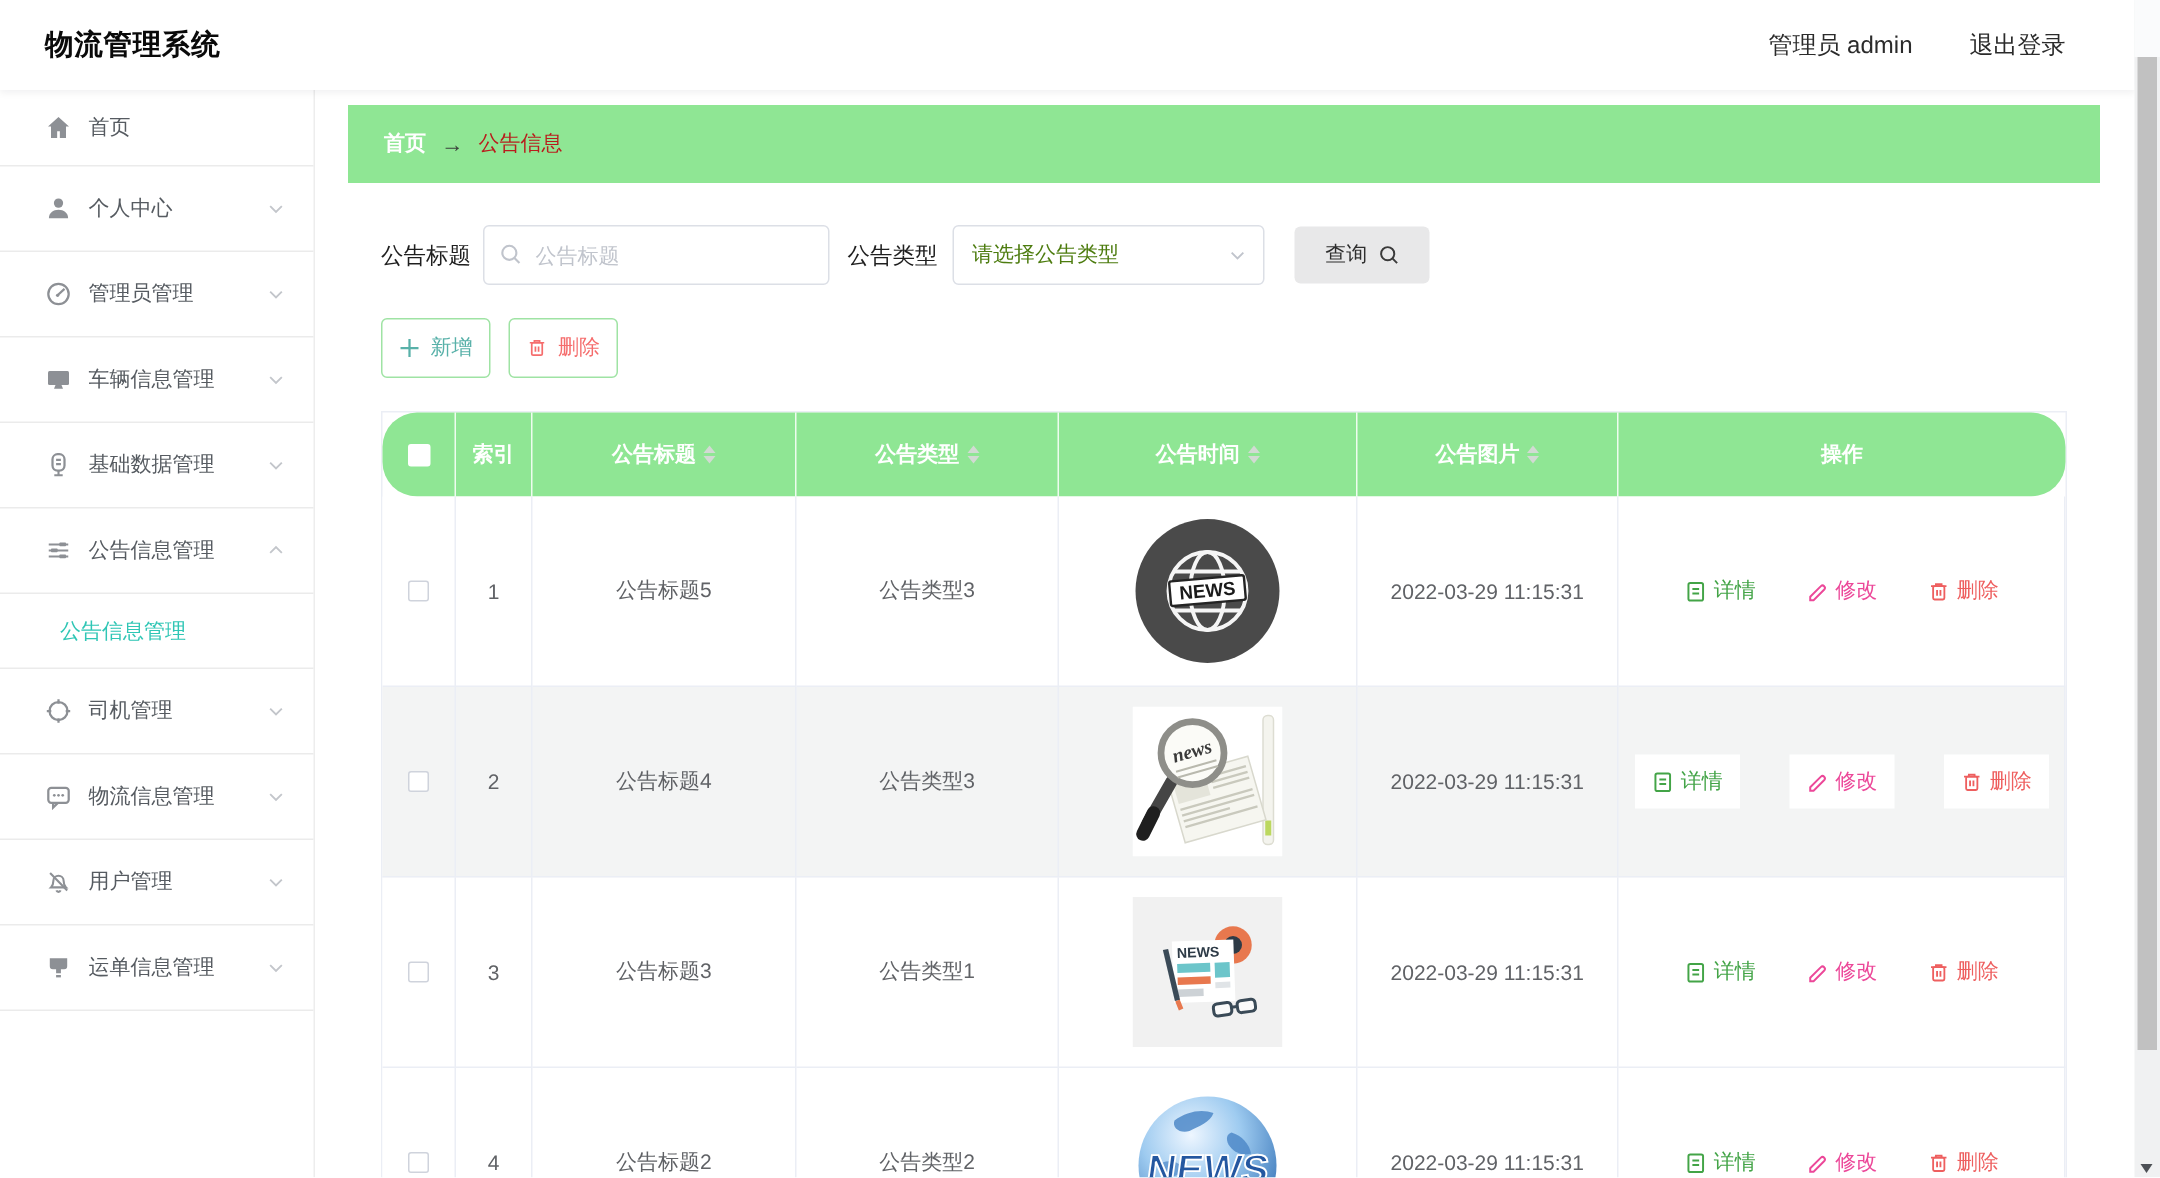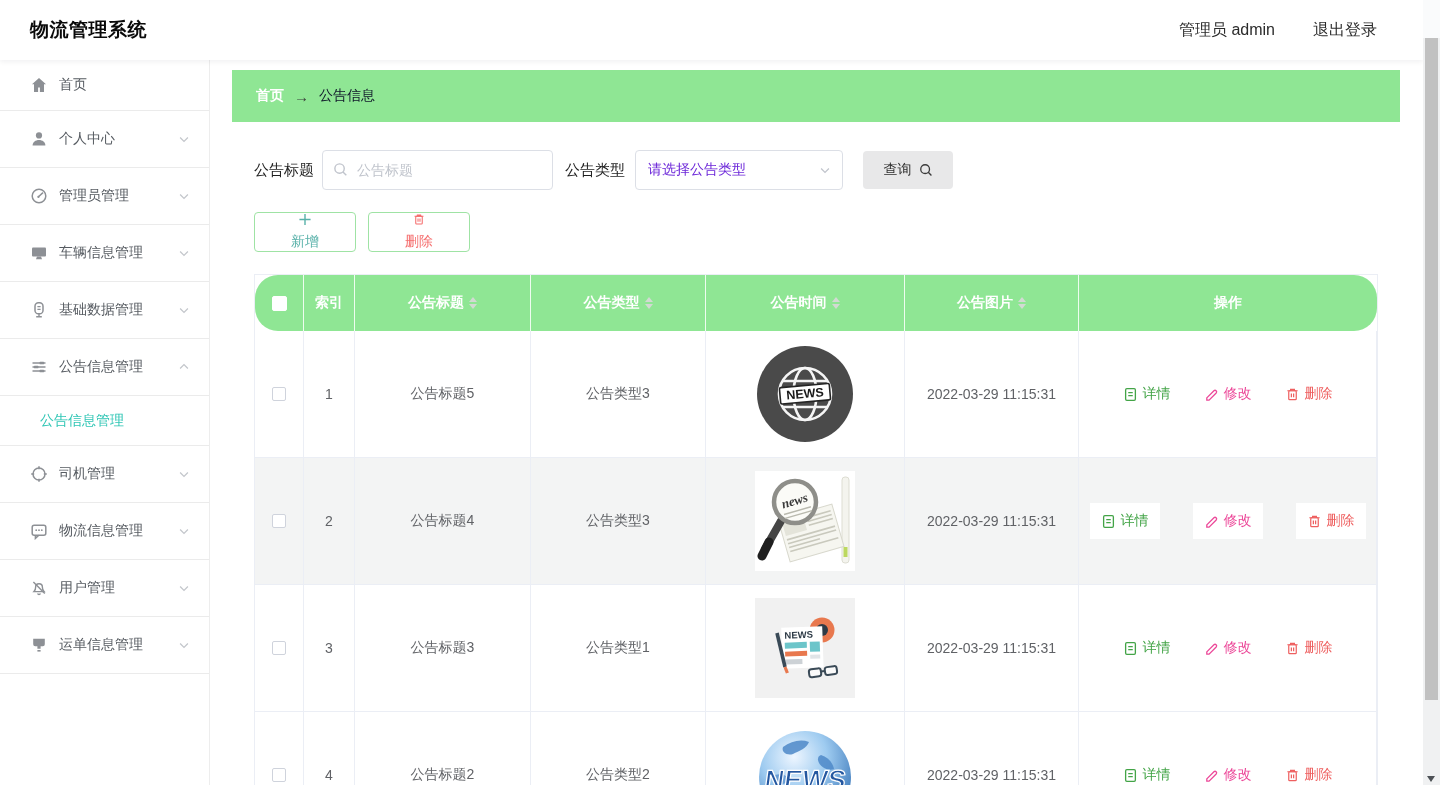--- a/index.html
+++ b/index.html
@@ -36,54 +36,53 @@
     border-bottom:1px solid #ebebeb; font-size:14px; color:#2fc6b5; cursor:pointer;
   }
   
   .main { position:absolute; top:60px; left:210px; width:1213px; height:725px; background:#fff; }
   .breadcrumb {
     margin:10px 23px 0 22px; height:52px; background:#8fe694;
     display:flex; align-items:center; padding-left:24px; font-size:14px;
   }
   .bc-home { color:#fff; font-weight:bold; }
   .bc-arrow { color:#3a3f3a; margin:0 10px; font-size:15px; }
-  .bc-current { color:#0f172a; }
+  .bc-current { color:#b91c1c; }
   .content { padding:0 45px 0 44px; }
   
   .filter-row { margin-top:28px; display:flex; align-items:center; }
   .f-label { font-size:15px; color:#1f1f1f; white-space:nowrap; }
   .input-wrap { position:relative; margin-left:8px; }
   .text-input {
     width:231px; height:40px; border:1px solid #dcdfe6; border-radius:4px;
     padding:0 10px 0 34px; font-size:14px; color:#606266; outline:none;
     font-family:"Liberation Sans","DejaVu Sans",sans-serif;
   }
   .text-input::placeholder { color:#c0c4cc; }
   .input-search-icon { position:absolute; left:11px; top:12px; width:15px; height:15px; color:#c0c4cc; }
   .type-label { margin-left:12px; }
   .select-wrap {
     margin-left:10px; width:208px; height:40px; border:1px solid #dcdfe6; border-radius:4px;
     display:flex; align-items:center; padding:0 10px 0 12px; cursor:pointer; background:#fff;
   }
-  .select-placeholder { font-size:14px; color:#6d28d9; flex:1; }
+  .select-placeholder { font-size:14px; color:#4d7c0f; flex:1; }
   .select-arrow { color:#c0c4cc; display:flex; }
   .select-arrow svg { width:14px; height:14px; }
   .search-btn {
     margin-left:20px; width:90px; height:38px; background:#e8e8e9; border:none; border-radius:4px;
     font-size:14px; color:#2e2e2e; display:flex; align-items:center; justify-content:center; gap:7px; cursor:pointer;
     font-family:"Liberation Sans","DejaVu Sans",sans-serif;
   }
   .search-btn svg { width:14px; height:14px; color:#3a3a3a; }
   
   .toolbar { margin-top:22px; display:flex; gap:12px; }
   .tb-btn {
-    height:40px; padding:0 36px; background:#fff; border:1px solid #9fe3a4; border-radius:4px;
+    height:40px; padding:0 11px; background:#fff; border:1px solid #9fe3a4; border-radius:4px;
     font-size:14px; display:flex; align-items:center; gap:7px; cursor:pointer;
     font-family:"Liberation Sans","DejaVu Sans",sans-serif;
-    flex-direction:column;
   }
   .tb-btn.add { color:#58b1a9; }
   .tb-btn.del { color:#f56c6c; }
   .tb-btn svg { width:14px; height:14px; }
   
   .table { margin-top:22px; width:1124px; border:1px solid #ebeef5; border-bottom:none; }
   .tr { display:grid; grid-template-columns:49px 51px 176px 175px 199px 174px 1fr; }
   .thead { background:#8fe694; height:56px;border-radius:23px; }
   .th {
     display:flex; align-items:center; justify-content:center; color:#fff; font-weight:bold; font-size:14px;

